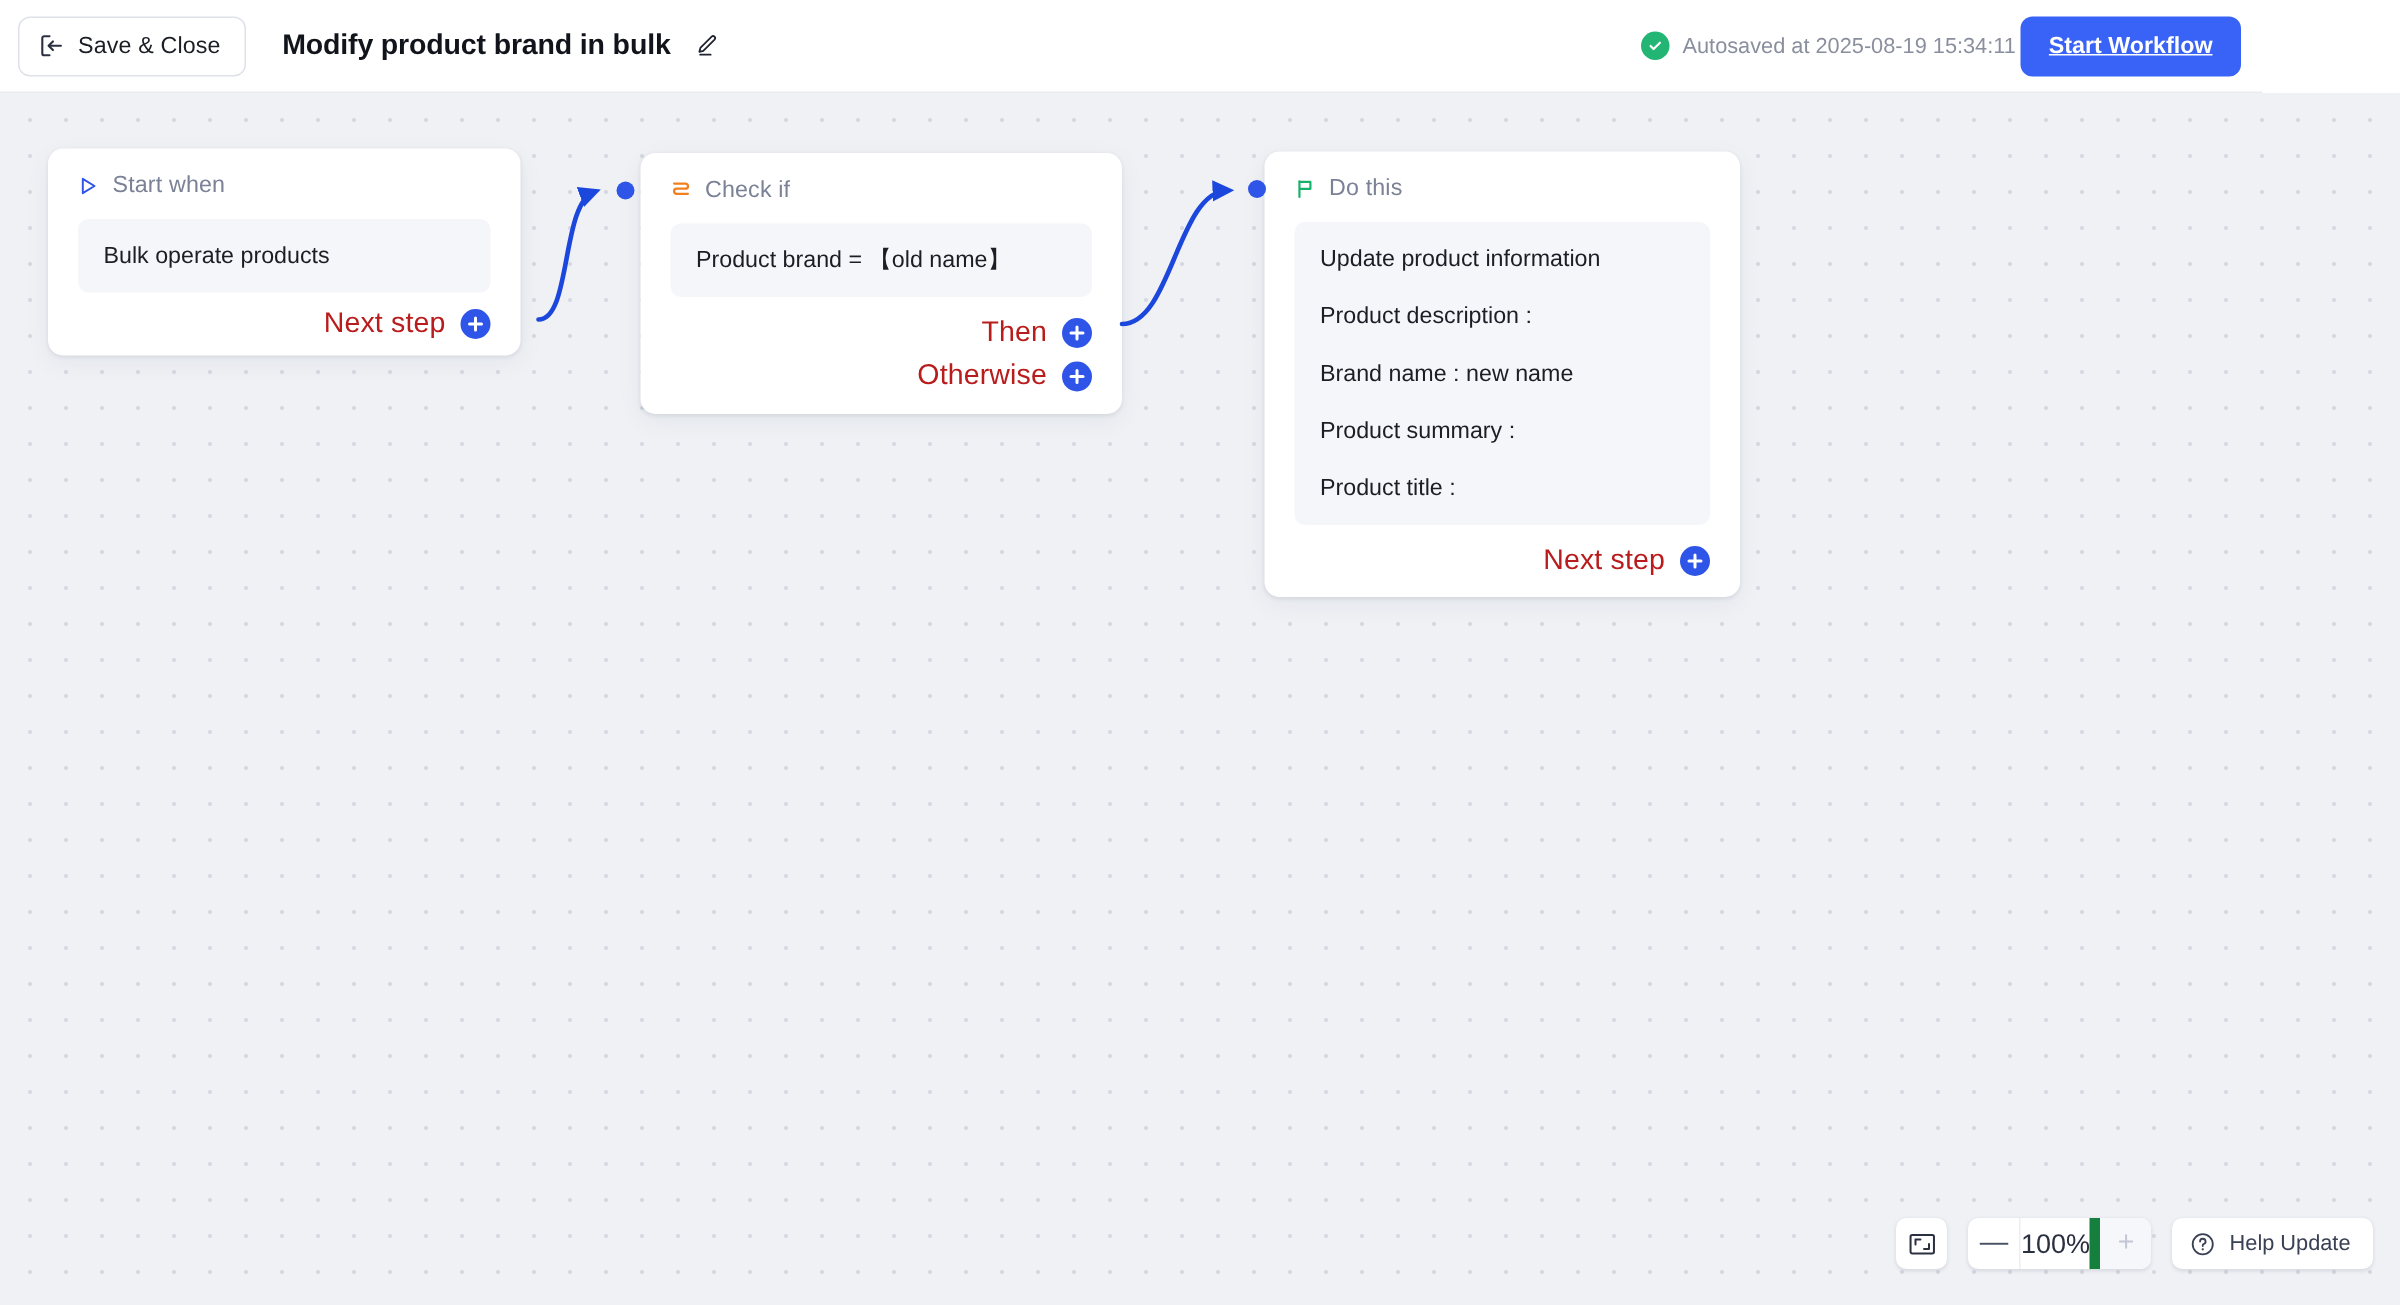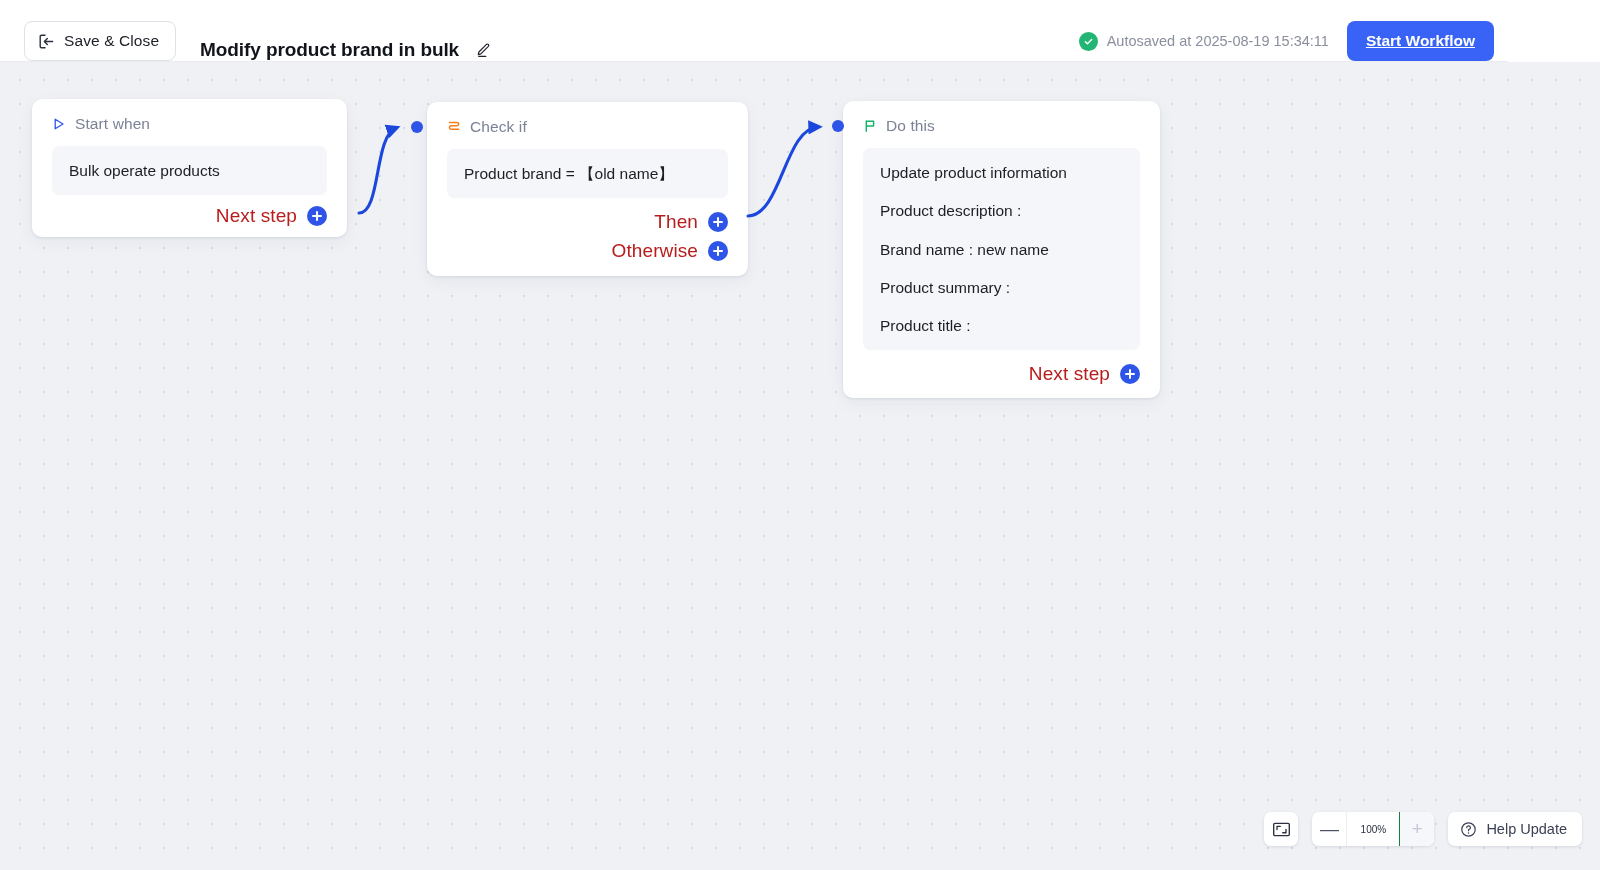--- a/index.html
+++ b/index.html
@@ -14,23 +14,22 @@
 
   
   .topbar {
     position: absolute;
     top: 0; left: 0;
     width: 1508px;
     height: 62px;
     background: #ffffff;
     border-bottom: 1px solid #e9ebf0;
     display: flex;
-    align-items: flex-end;
+    align-items: center;
     z-index: 30;
-    padding-left: 12px;
   }
 
   .save-close-btn {
     margin-left: 12px;
     height: 40px;
     padding: 0 16px 0 13px;
     border: 1px solid #dfe2e9;
     border-radius: 8px;
     background: #ffffff;
     display: flex;
@@ -58,21 +57,21 @@
     display: inline-flex;
     align-items: center;
     cursor: pointer;
     vertical-align: middle;
   }
 
   .topbar-right {
     margin-left: auto;
     display: flex;
     align-items: center;
-    gap: 18px;
+    gap: 3px;
     padding-right: 14px;
   }
   .autosave {
     display: flex;
     align-items: center;
     gap: 9px;
   }
   .autosave-text {
     font-size: 14.5px;
     color: #8a8f9e;
@@ -243,24 +242,24 @@
     color: #4b5164;
     font-family: "Liberation Sans", sans-serif;
     user-select: none;
   }
   .zoom-btn.disabled { color: #c3c8d4; background: #f6f7fa; cursor: default; }
   .zoom-level {
     min-width: 54px;
     display: flex;
     align-items: center;
     justify-content: center;
-    font-size: 10px;
+    font-size: 18px;
     color: #2b3040;
     border-left: 1px solid #eceef3;
-    border-right: 1px solid #15803d;
+    border-right: 7px solid #15803d;
     cursor: pointer;
   }
   .help-btn {
     height: 34px;
     padding: 0 15px 0 12px;
     background: #ffffff;
     border-radius: 7px;
     box-shadow: 0 1px 3px rgba(26,32,54,.12);
     display: flex;
     align-items: center;

